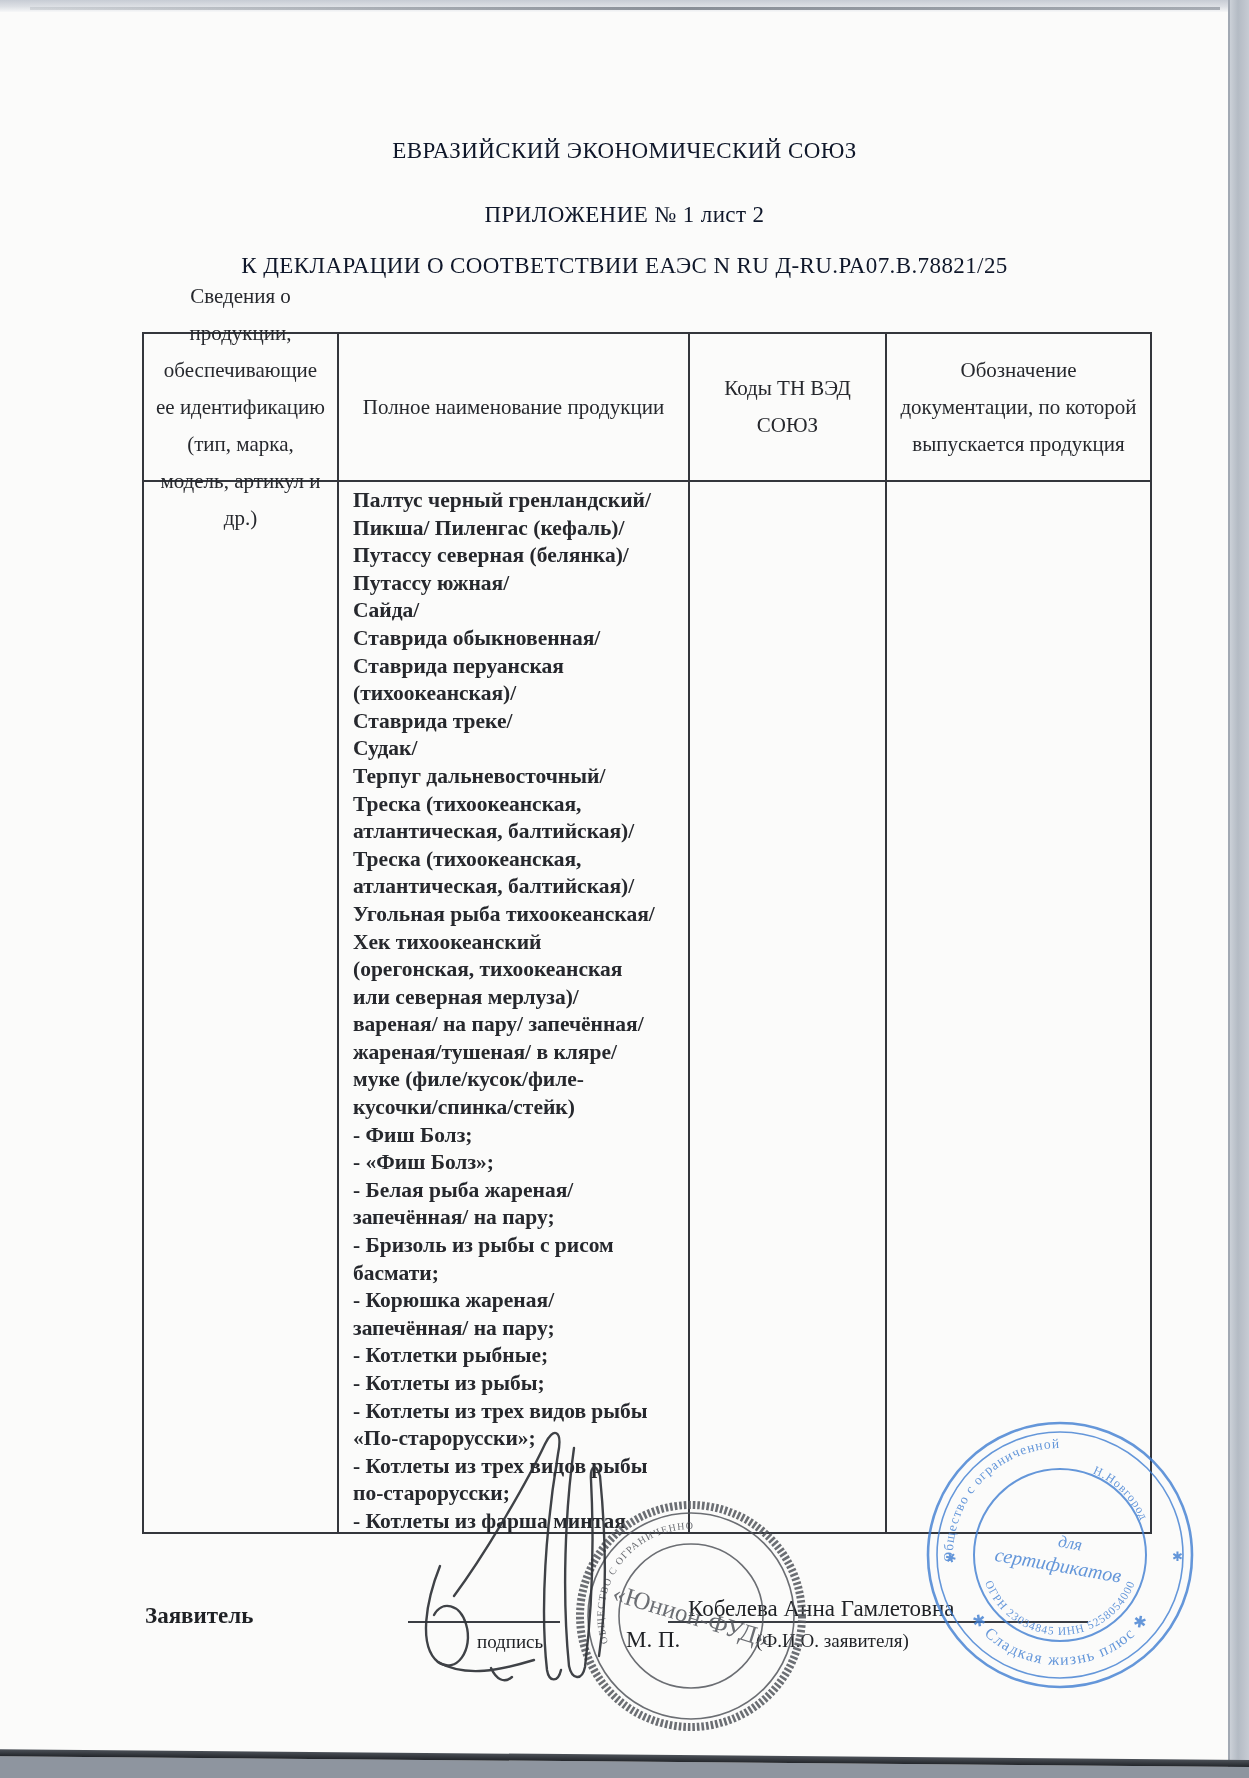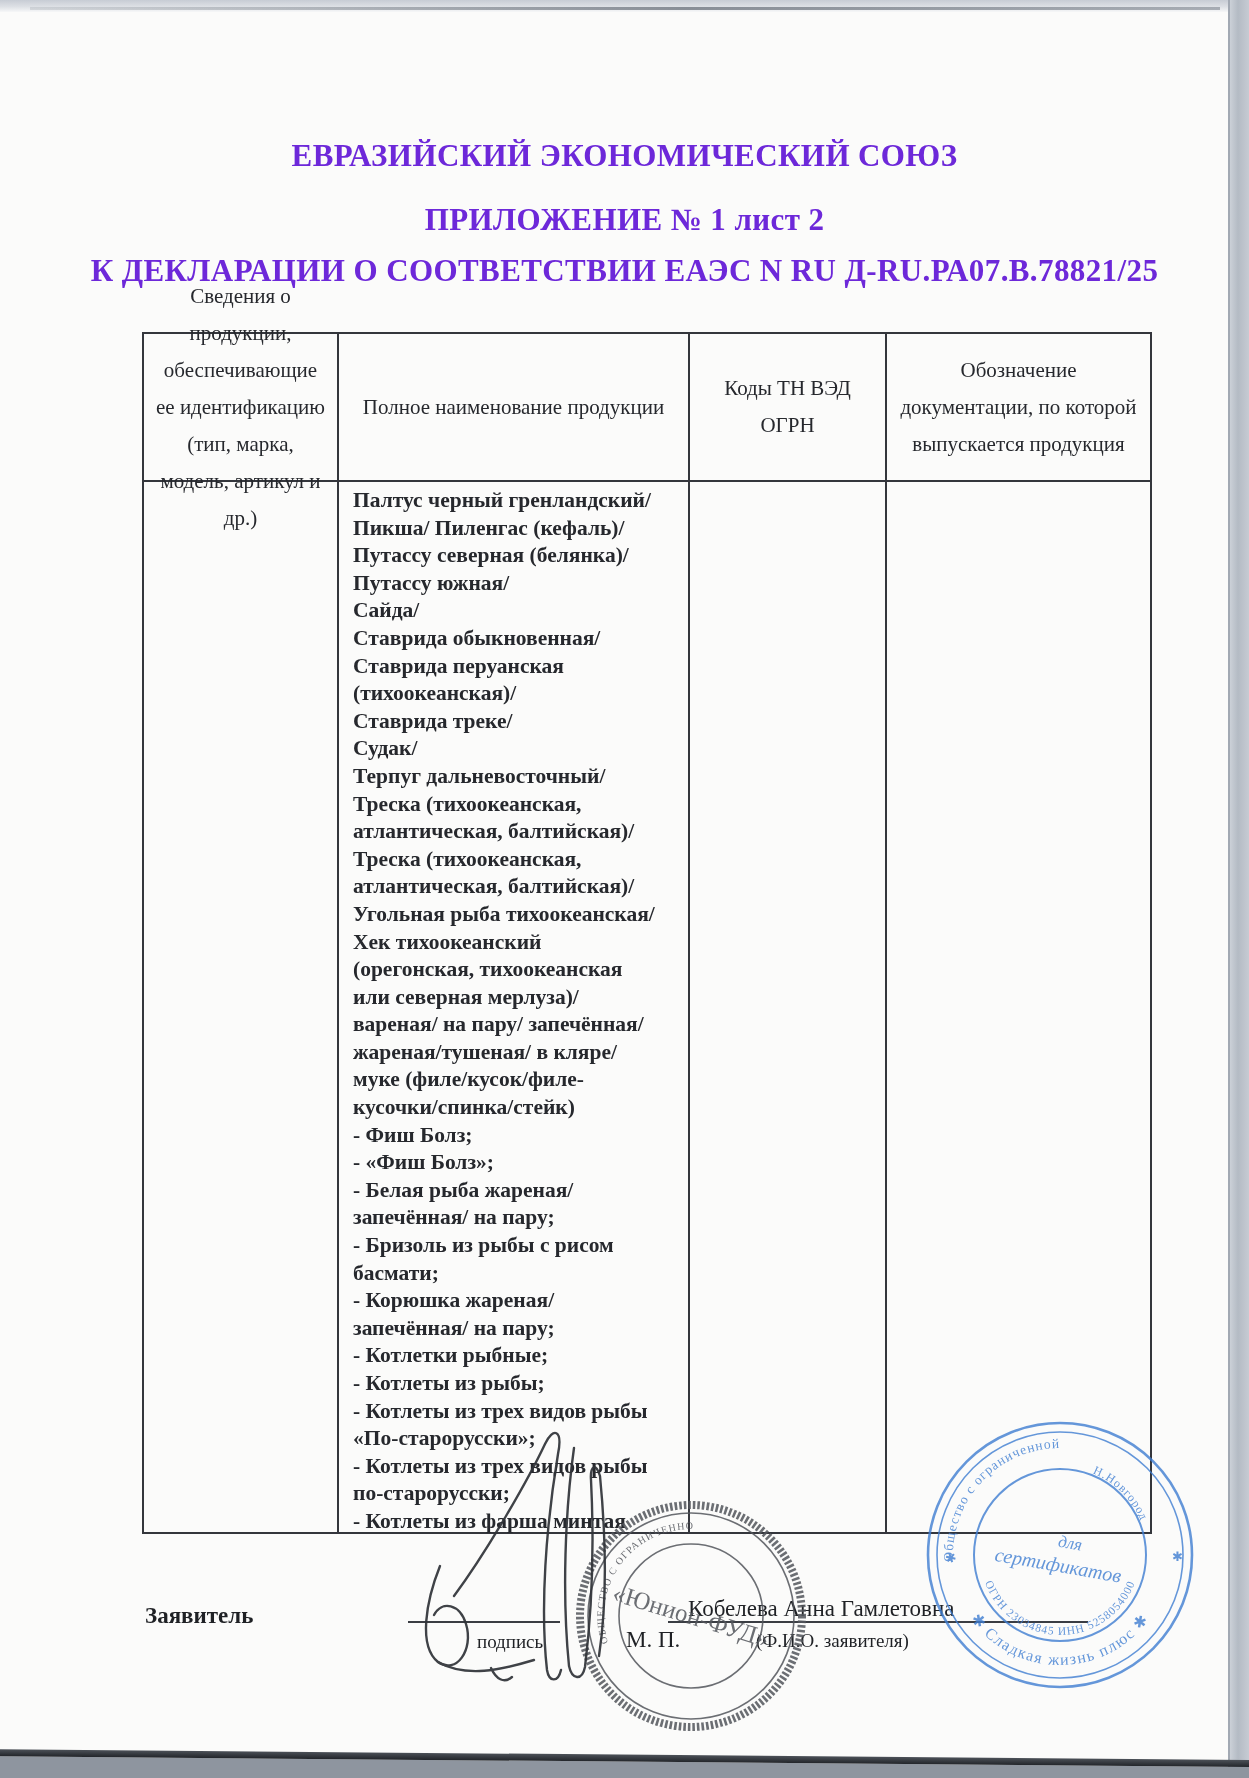--- a/index.html
+++ b/index.html
@@ -15,21 +15,21 @@
   .edge-top-line { position:absolute; left:30px; top:7px; width:1190px; height:3px;
     background:linear-gradient(to right, rgba(140,147,156,.25), rgba(105,112,122,.75) 55%, rgba(125,132,142,.6)); }
   .edge-right { position:absolute; left:1229px; top:0; width:20px; height:1778px;
     background:linear-gradient(to right,#ced3da 0%,#b4bbc4 45%,#c6cbd3 100%); }
   .edge-right-line { position:absolute; left:1228px; top:0; width:2px; height:1778px; background:#a2a9b3; }
   .edge-bottom-gray { position:absolute; left:-20px; top:1756px; width:1320px; height:60px;
     background:#8e959f; transform:rotate(0.5deg); transform-origin:left top; }
   .edge-bottom-line { position:absolute; left:-20px; top:1749px; width:1320px; height:7px;
     background:linear-gradient(to bottom,#4c5158,#22252a); transform:rotate(0.5deg); transform-origin:left top; }
   .h-line { position:absolute; left:0; width:1249px; text-align:center;
-    font-weight:bold; font-size:31px; letter-spacing:.4px; color:#6d28d9; }
+    font-weight:normal; font-size:23px; letter-spacing:.4px; color:#0f172a; }
   .h1 { top:138px; }
   .h2 { top:202px; }
   .h3 { top:253px; }
 
   
   .doc-table { position:absolute; left:142px; top:332px; width:1010px; height:1202px;
     border:2px solid #34363c; display:grid;
     grid-template-columns:195px 351px 197px 263px;
     grid-template-rows:148px 1050px; }
   .cell { border-right:2px solid #34363c; border-bottom:2px solid #34363c; }
@@ -62,21 +62,21 @@
   <div class="edge-right"></div>
   <div class="edge-right-line"></div>
 
   <div class="h-line h1">ЕВРАЗИЙСКИЙ ЭКОНОМИЧЕСКИЙ СОЮЗ</div>
   <div class="h-line h2">ПРИЛОЖЕНИЕ № 1 лист 2</div>
   <div class="h-line h3">К ДЕКЛАРАЦИИ О СООТВЕТСТВИИ ЕАЭС N RU Д-RU.РА07.В.78821/25</div>
 
   <div class="doc-table">
     <div class="cell head-cell">Сведения о продукции, обеспечивающие ее идентификацию (тип, марка, модель, артикул и др.)</div>
     <div class="cell head-cell">Полное наименование продукции</div>
-    <div class="cell head-cell">Коды ТН ВЭД ОГРН</div>
+    <div class="cell head-cell">Коды ТН ВЭД СОЮЗ</div>
     <div class="cell head-cell last-col">Обозначение документации, по которой выпускается продукция</div>
 
     <div class="cell body-row"></div>
     <div class="cell body-row details-cell">Палтус черный гренландский/
 Пикша/ Пиленгас (кефаль)/
 Путассу северная (белянка)/
 Путассу южная/
 Сайда/
 Ставрида обыкновенная/
 Ставрида перуанская

